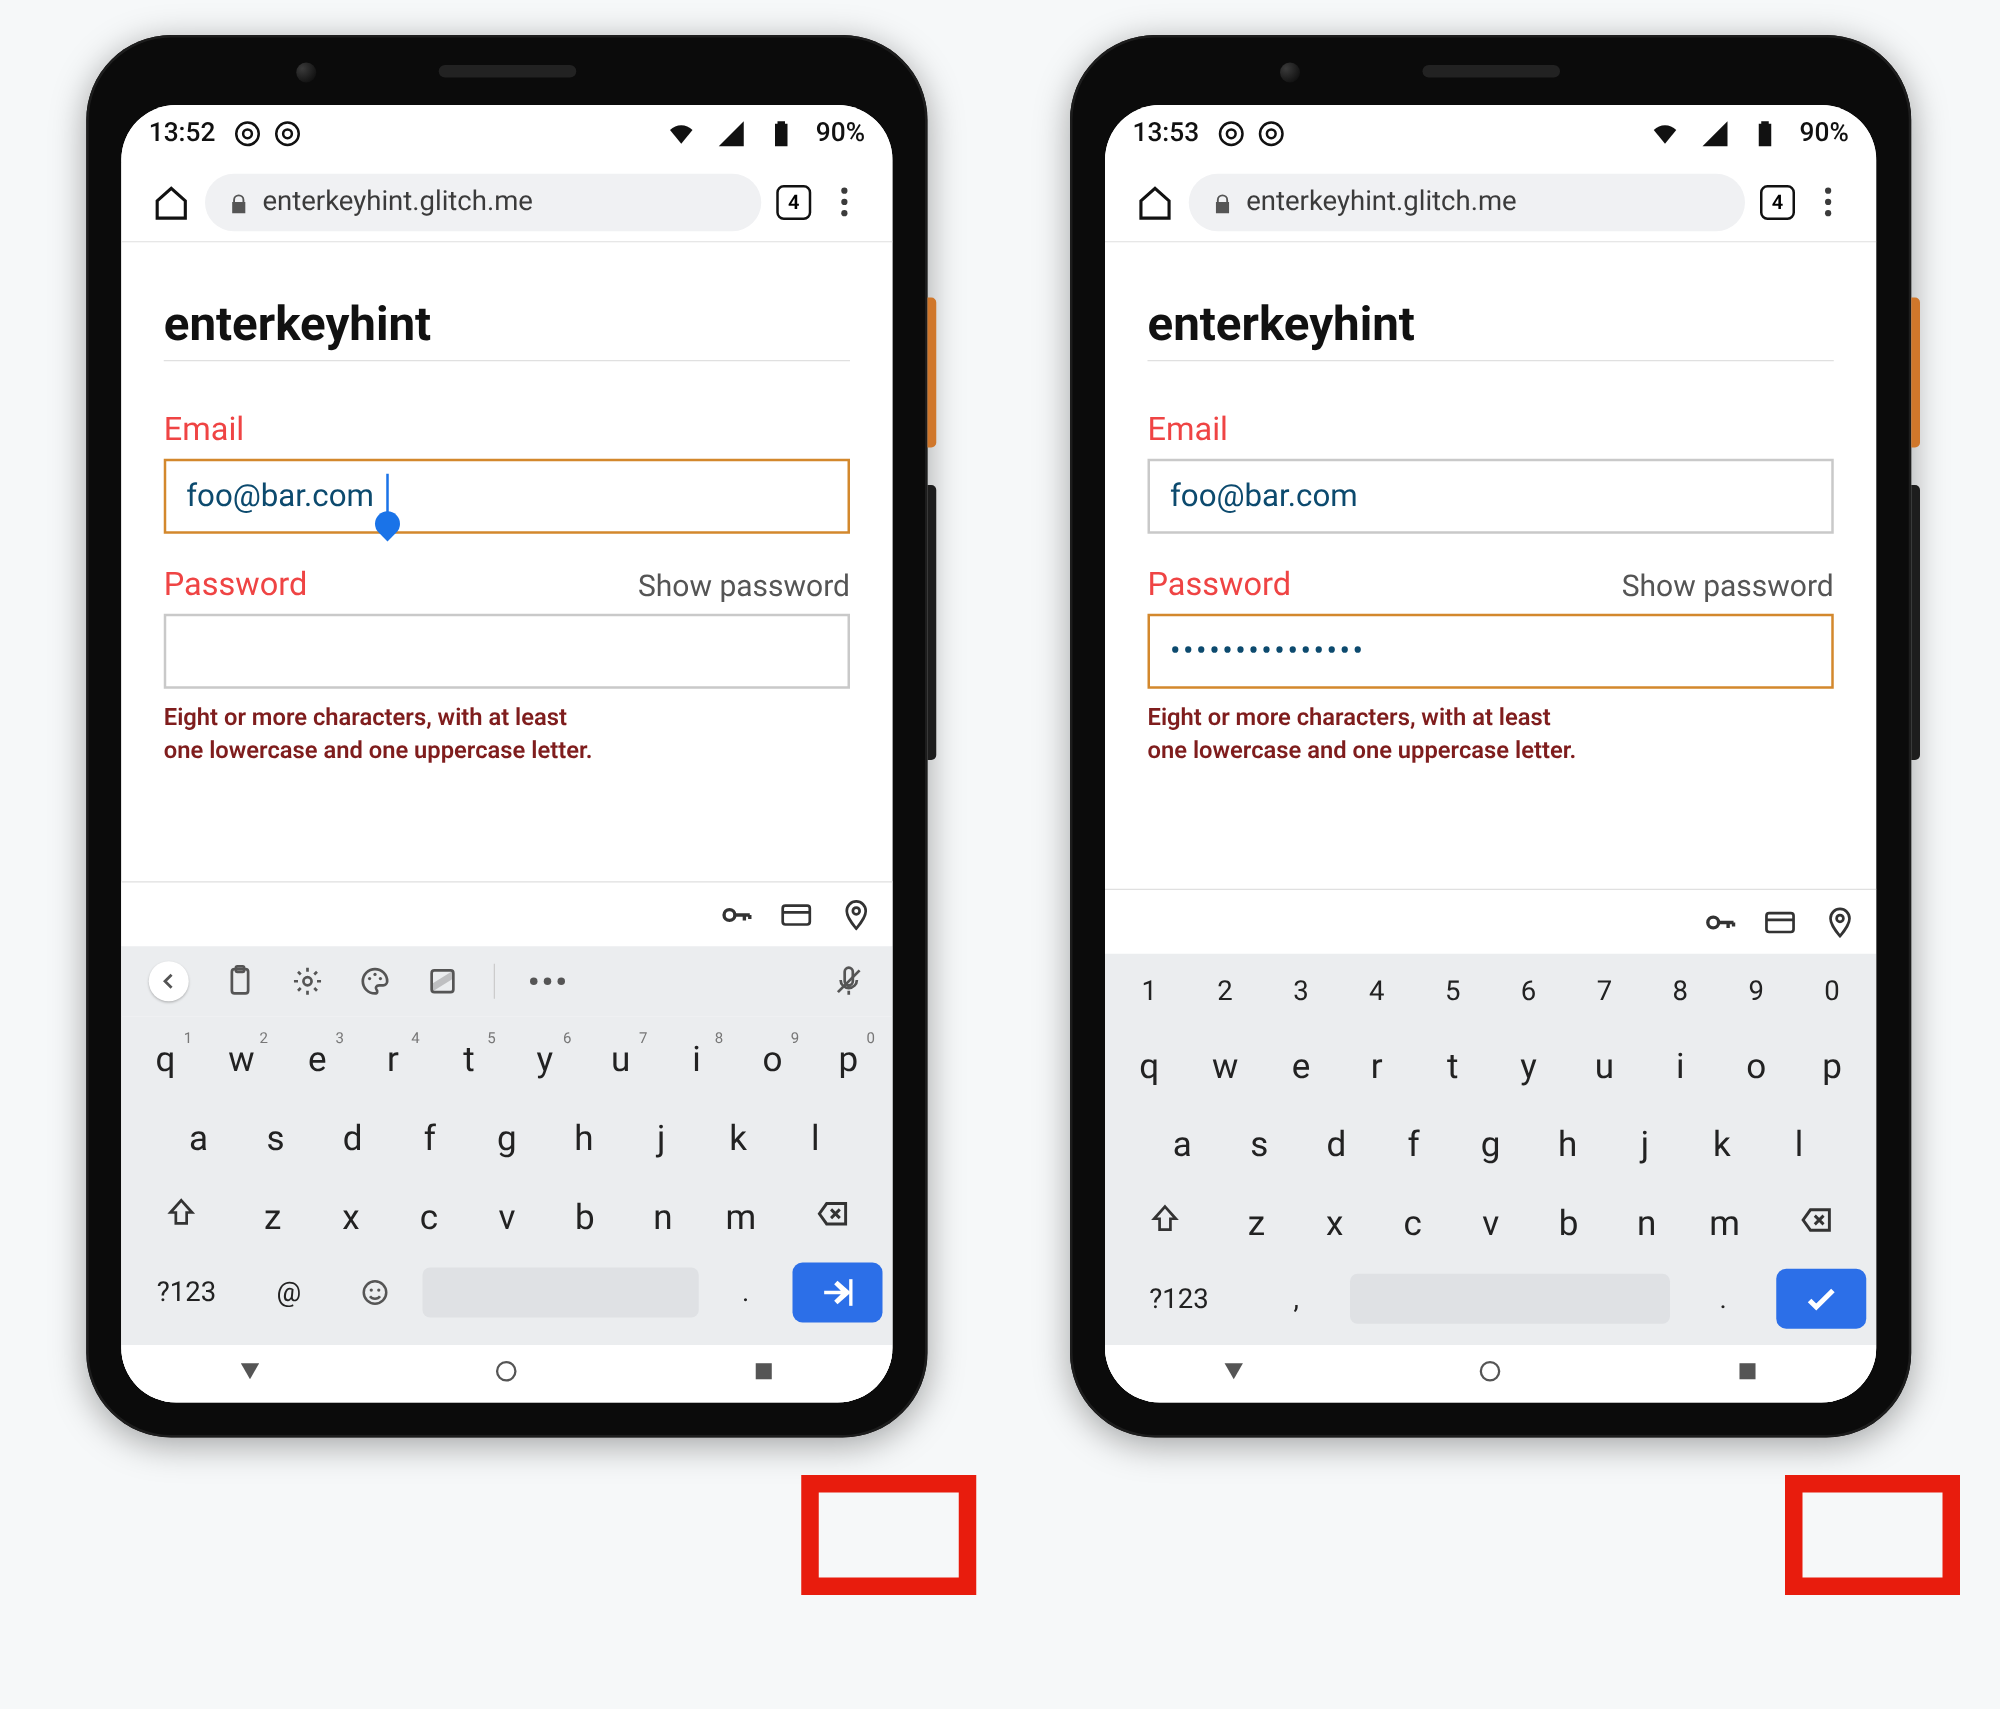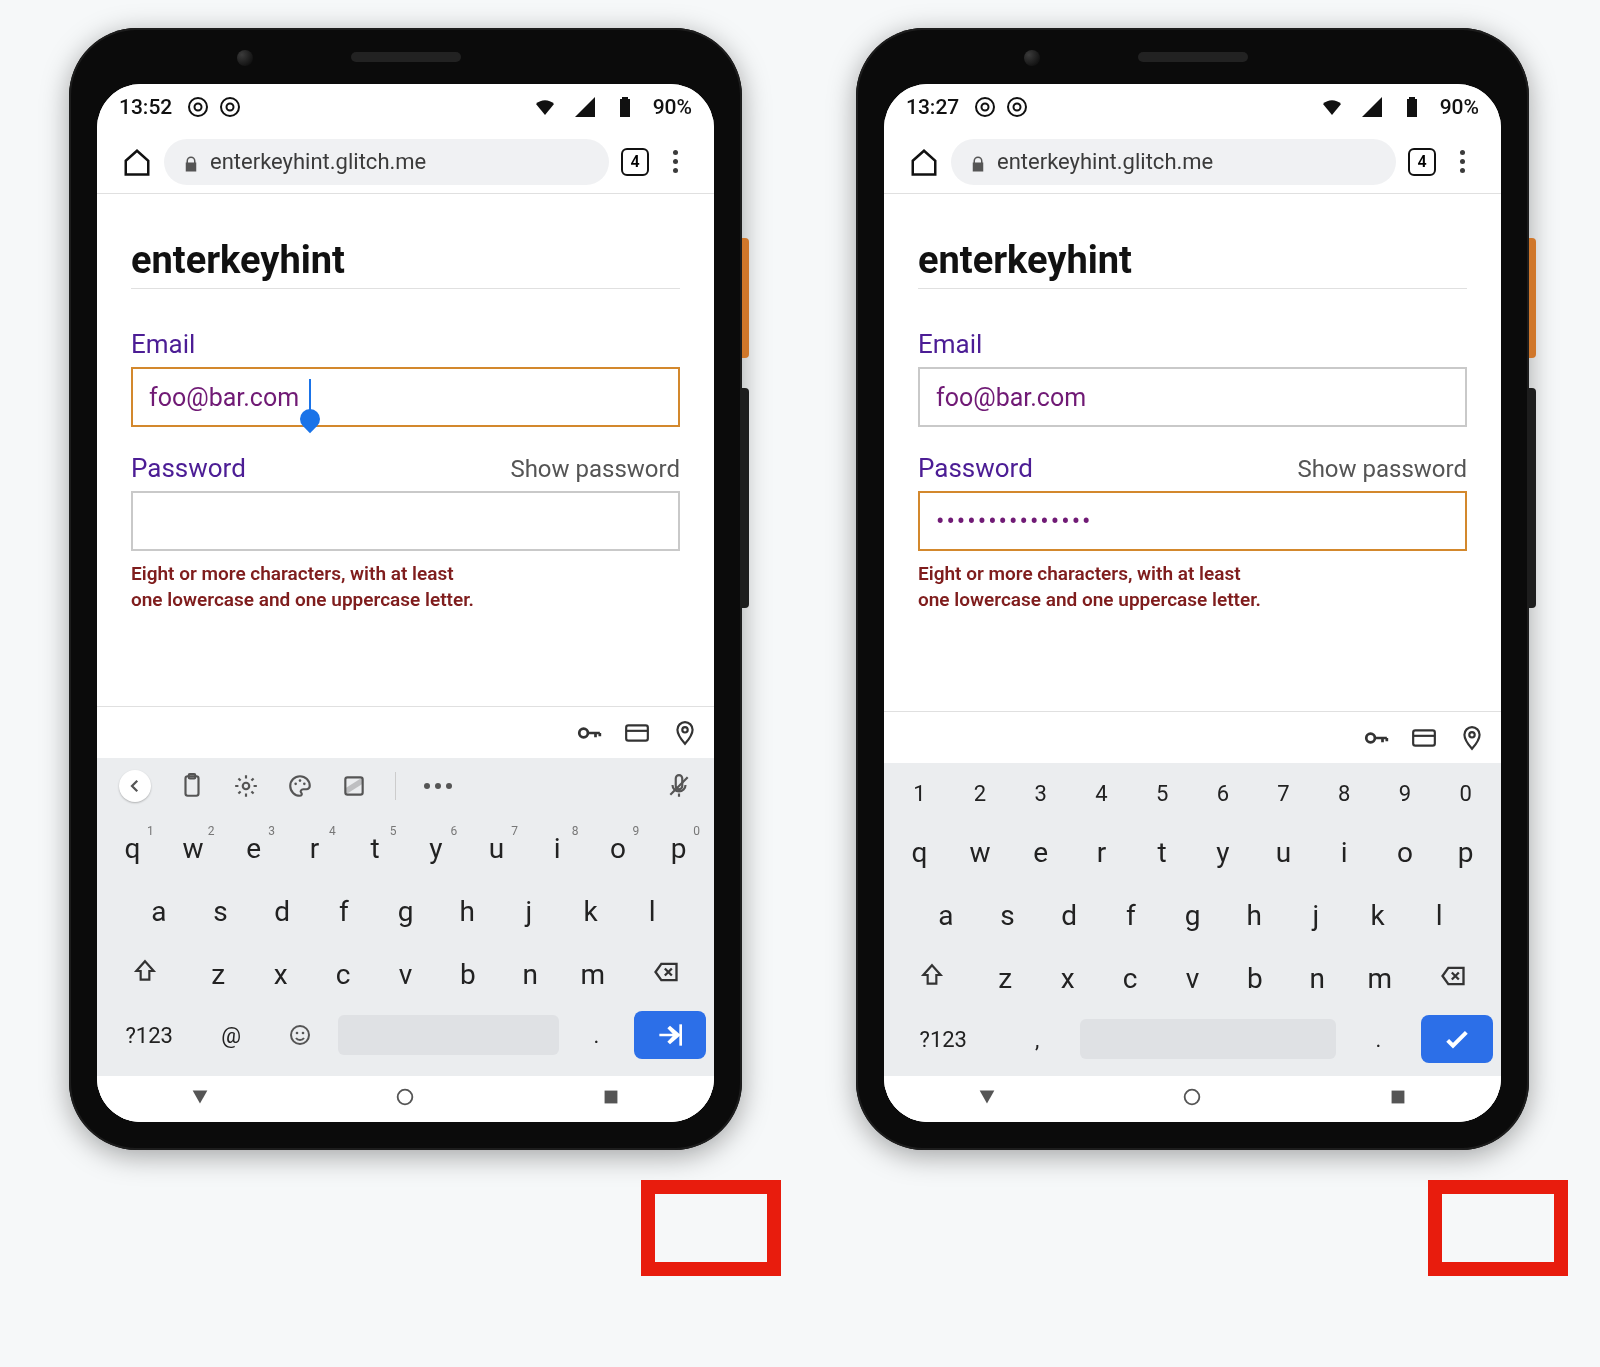--- a/index.html
+++ b/index.html
@@ -87,25 +87,25 @@
   .tabs-ico{width:28px;height:28px;border:2px solid #111;border-radius:6px;
     display:flex;align-items:center;justify-content:center;font-size:16px;font-weight:600;}
   .kebab{width:28px;height:28px;display:flex;flex-direction:column;align-items:center;justify-content:center;gap:4px;}
   .kebab span{width:5px;height:5px;border-radius:50%;background:#3b3b3b;}
 
   
   .page{flex:1;display:flex;flex-direction:column;background:#fff;min-height:0;}
   .page-inner{padding:30px 34px 0 34px;}
   h1{margin:14px 0 6px 0;font-size:38px;font-weight:700;color:#111;}
   .titlerule{border:none;border-top:1px solid var(--divider);margin:0 0 40px 0;}
-  .label{font-size:26px;color:#4c1d95;margin-bottom:8px;display:block;}
+  .label{font-size:26px;color:#ef4444;margin-bottom:8px;display:block;}
   .row-lbl{display:flex;justify-content:space-between;align-items:end;margin-bottom:8px;gap:40px;}
   .showpw{font-size:24px;color:#555;}
   .field{
-    width:100%;height:60px;padding:0 16px;font-size:25px;color:#701a75;
+    width:100%;height:60px;padding:0 16px;font-size:25px;color:#0c4a6e;
     border:2px solid var(--grey-border);background:#fff;outline:none;font-family:inherit;
   }
   .field.focused{border-color:var(--focus-orange);}
   .relwrap{position:relative;}
   .caret{position:absolute;width:2px;height:32px;background:#1a73e8;top:12px;}
   .caret::after{
     content:"";position:absolute;left:-9px;bottom:-18px;width:20px;height:20px;
     background:#1a73e8;border-radius:50% 50% 50% 0;transform:rotate(-45deg);
   }
   .hint{font-size:19px;font-weight:600;color:#7f1d1d;margin-top:10px;line-height:1.35;}
@@ -436,21 +436,21 @@
   </div>
   <div class="annot" style="left:572px;top:1152px"></div>
 </div>
 
 <div class="phone right">
   <div class="cam"></div>
   <div class="earpiece"></div>
   <div class="screen">
 
     <div class="status">
-      <span class="time">13:27</span>
+      <span class="time">13:53</span>
       <span class="icons-l">
         <span class="ico">
             <svg>
               <use href="#i-chrome"></use>
             </svg>
           </span>
         <span class="ico">
             <svg>
               <use href="#i-chrome"></use>
             </svg>

